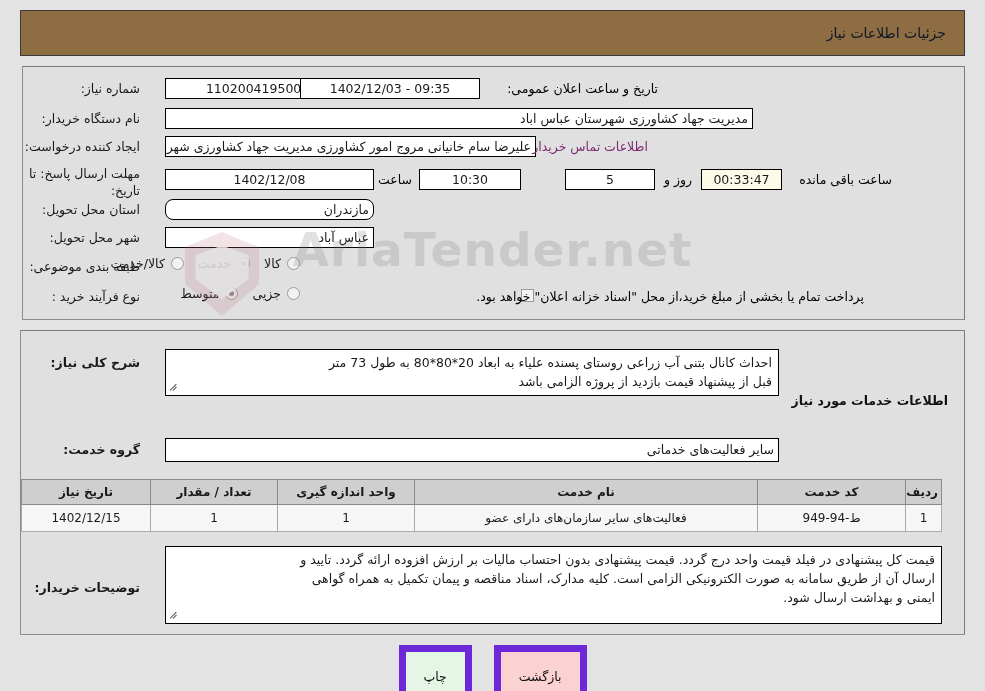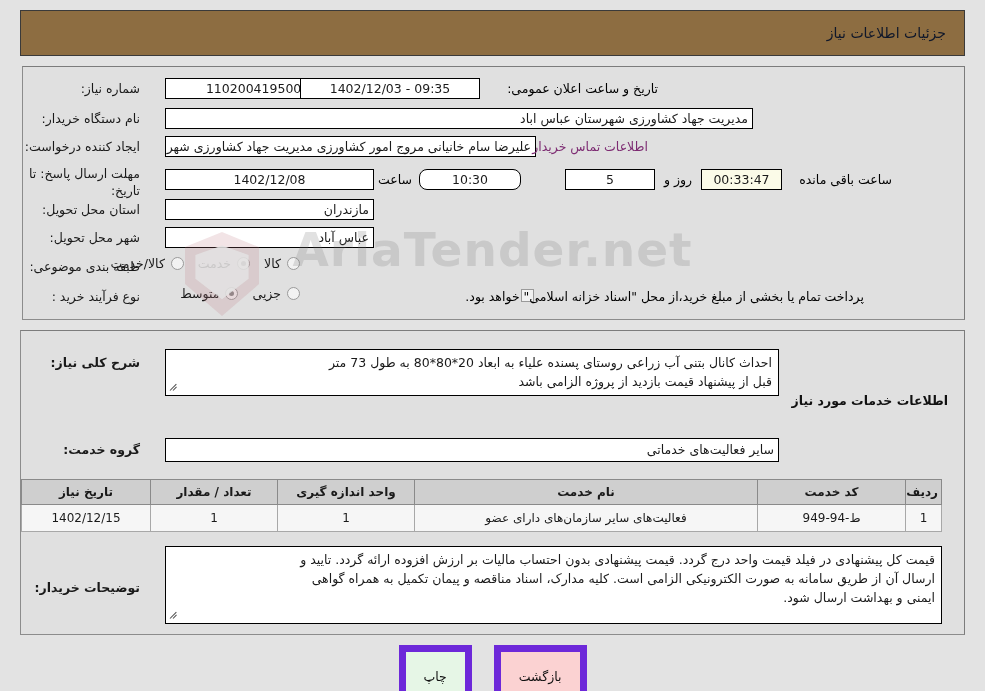--- a/index.html
+++ b/index.html
@@ -254,28 +254,28 @@
     <div class="label-right" style="top:44px;">نام دستگاه خریدار:</div>
     <div class="box right" style="position:absolute; top:41px; right:211px; width:588px;">مدیریت جهاد کشاورزی شهرستان عباس اباد</div>
 
     <div class="label-right" style="top:72px;">ایجاد کننده درخواست:</div>
     <div class="box right" style="position:absolute; top:69px; right:428px; width:371px;">علیرضا سام خانیانی مروج امور کشاورزی  مدیریت جهاد کشاورزی شهرستان عبا</div>
     <a class="link" style="position:absolute; top:72px; right:316px;">اطلاعات تماس خریدار</a>
 
     <div class="label-right" style="top:98px; line-height:17px;">مهلت ارسال پاسخ: تا تاریخ:</div>
     <div class="box center" style="position:absolute; top:102px; right:590px; width:209px;">1402/12/08</div>
     <span style="position:absolute; top:105px; right:552px; font-size:12.5px;">ساعت</span>
-    <div class="box center" style="position:absolute; top:102px; right:443px; width:102px;border-radius:8px;">10:30</div>
+    <div class="box center" style="position:absolute; top:102px; right:443px; width:102px;">10:30</div>
     <div class="box center" style="position:absolute; top:102px; right:309px; width:90px;">5</div>
     <span style="position:absolute; top:105px; right:272px; font-size:12.5px;">روز و</span>
     <div class="box cream" style="position:absolute; top:102px; right:182px; width:81px;">00:33:47</div>
     <span style="position:absolute; top:105px; right:72px; font-size:12.5px;">ساعت باقی مانده</span>
 
     <div class="label-right" style="top:135px;">استان محل تحویل:</div>
-    <div class="box right" style="position:absolute; top:132px; right:590px; width:209px;">مازندران</div>
+    <div class="box right" style="position:absolute; top:132px; right:590px; width:209px;border-radius:8px;">مازندران</div>
 
     <div class="label-right" style="top:163px;">شهر محل تحویل:</div>
     <div class="box right" style="position:absolute; top:160px; right:590px; width:209px;">عباس آباد</div>
 
     <div class="label-right" style="top:192px;">طبقه بندی موضوعی:</div>
     <div class="radio-group" style="position:absolute; top:189px; right:660px;">
       <span class="radio"></span>
       <span class="radio-label">کالا</span>
       <span class="radio sel"></span>
       <span class="radio-label">خدمت</span>
@@ -284,21 +284,21 @@
     </div>
 
     <div class="label-right" style="top:222px;">نوع فرآیند خرید :</div>
     <div class="radio-group" style="position:absolute; top:219px; right:660px;">
       <span class="radio"></span>
       <span class="radio-label">جزیی</span>
       <span class="radio sel"></span>
       <span class="radio-label">متوسط</span>
     </div>
     <span class="checkbox" style="position:absolute; top:222px; right:430px;"></span>
-    <span style="position:absolute; top:222px; right:100px; font-size:12.5px;">پرداخت تمام یا بخشی از مبلغ خرید،از محل "اسناد خزانه اسلامی" خواهد بود.</span>
+    <span style="position:absolute; top:222px; right:100px; font-size:12.5px;">پرداخت تمام یا بخشی از مبلغ خرید،از محل "اسناد خزانه اعلان" خواهد بود.</span>
   </div>
 
   <div class="panel" id="panel-body">
 
     <div class="label-right bold-lbl" style="top:24px; right:824px;">شرح کلی نیاز:</div>
     <div class="ta" style="top:18px; right:185px; width:614px; height:47px;">
       <div>احداث کانال بتنی آب زراعی روستای پسنده علیاء به ابعاد 20*80*80 به طول 73 متر</div>
       <div>قبل از پیشنهاد قیمت بازدید از پروژه الزامی باشد</div>
       <span class="resize-grip"></span>
     </div>

